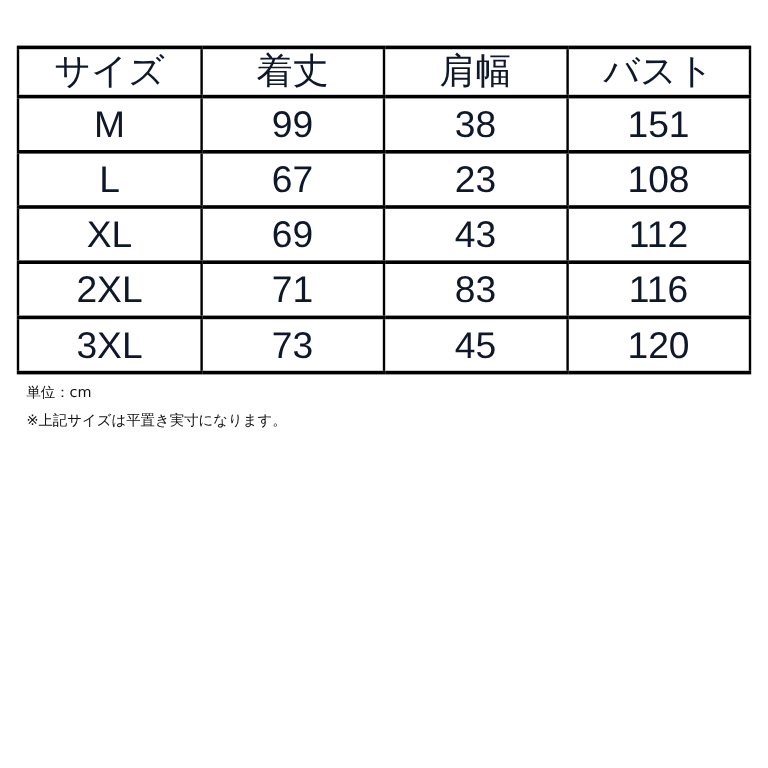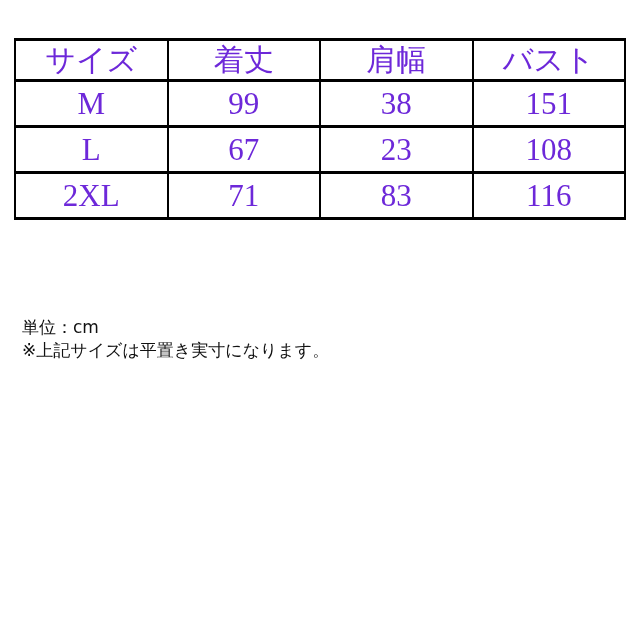--- a/index.html
+++ b/index.html
@@ -16,22 +16,22 @@
     font-family: "DejaVu Sans", "Liberation Sans", sans-serif;
     color: #1a1a1a;
   }
   table.size-table {
     position: absolute;
     left: 14px;
     top: 38px;
     width: 612px;
     border-collapse: collapse;
     table-layout: fixed;
-    font-family: Liberation Serif, serif;
-    color: #6d28d9;
+    font-family: Liberation Sans, sans-serif;
+    color: #0f172a;
     background: #ffffff;
   }
   .size-table th,
   .size-table td {
     border: 2px solid #000000;
     border-top-width: 3px;
     border-bottom-width: 3px;
     text-align: center;
     vertical-align: middle;
     font-weight: normal;
@@ -44,21 +44,21 @@
   }
   .size-table tbody td {
     height: 43px;
     font-size: 31px;
   }
   .notes {
     position: absolute;
     left: 22px;
     top: 316px;
     width: 614px;
-    font-size: 17px;
+    font-size: 12px;
     line-height: 23px;
     color: #111111;
   }
   .notes p {
     margin: 0;
     white-space: nowrap;
   }
 </style>
 </head>
 <body>
@@ -81,24 +81,36 @@
         <td>38</td>
         <td>151</td>
       </tr>
       <tr>
         <td>L</td>
         <td>67</td>
         <td>23</td>
         <td>108</td>
       </tr>
       <tr>
+        <td>XL</td>
+        <td>69</td>
+        <td>43</td>
+        <td>112</td>
+      </tr>
+      <tr>
         <td>2XL</td>
         <td>71</td>
         <td>83</td>
         <td>116</td>
+      </tr>
+      <tr>
+        <td>3XL</td>
+        <td>73</td>
+        <td>45</td>
+        <td>120</td>
       </tr>
     </tbody>
   </table>
 
   <div class="notes">
     <p>単位：cm</p>
     <p>※上記サイズは平置き実寸になります。</p>
   </div>
 
 </div>

